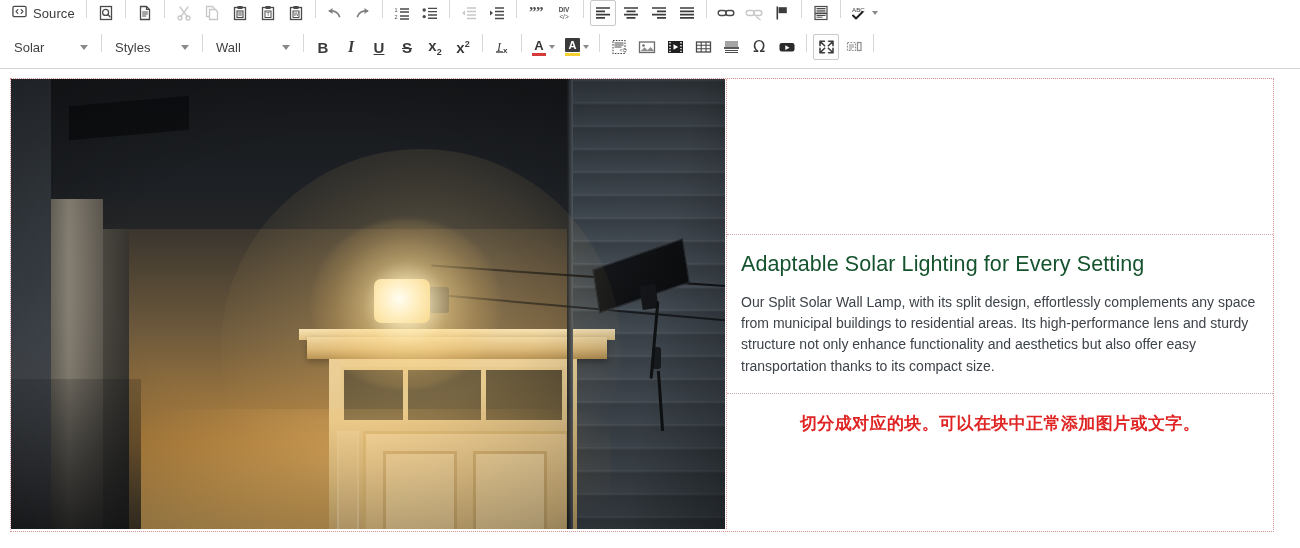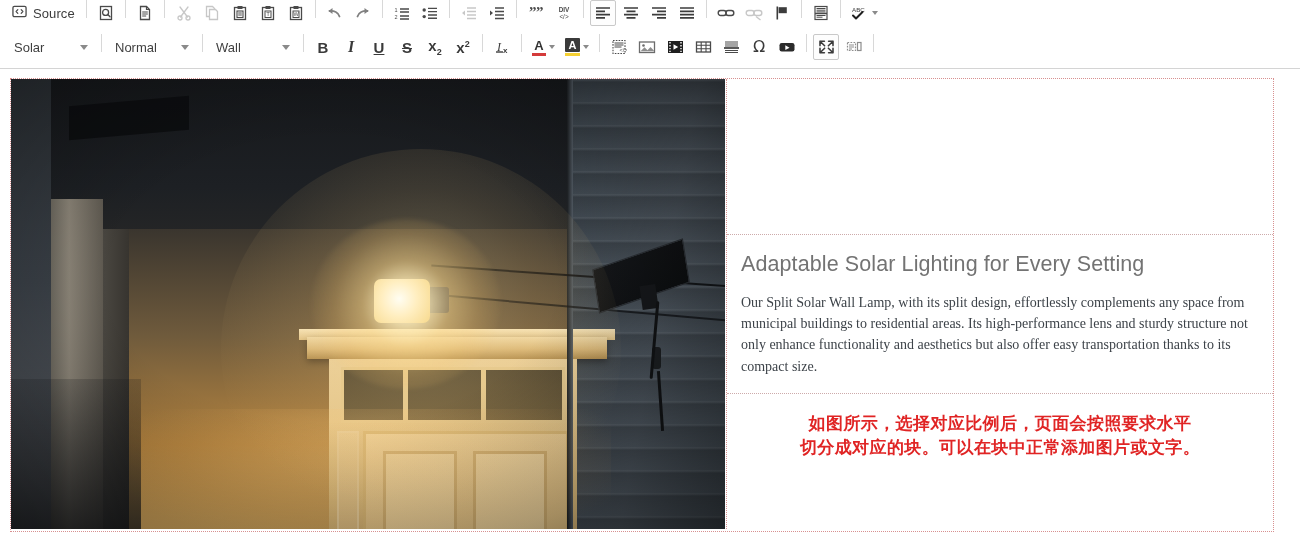--- a/index.html
+++ b/index.html
@@ -162,30 +162,29 @@
   }
   .blk:last-child { border-bottom: none; }
   .blk-empty { height: 156px; }
   .blk-text { padding: 6px 14px 16px 14px; }
   .blk-red { padding: 18px 14px 14px 14px; flex: 1 1 auto; }
 
   h2.heading {
     margin: 10px 0 14px 0;
     font-size: 21.5px;
     font-weight: 400;
-    color: #737373;
+    color: #14532d;
     letter-spacing: .1px;
     line-height: 1.25;
   }
   p.body {
     margin: 0;
     font-size: 14px;
     line-height: 1.52;
     color: #3d4349;
-    font-family: Liberation Serif, serif;
   }
   p.redtext {
     margin: 0;
     text-align: center;
     color: #e02424;
     font-weight: bold;
     font-size: 17px;
     line-height: 1.42;
     letter-spacing: .4px;
   }
@@ -630,21 +629,21 @@
 
   <div class="tb-row">
 
     <div class="combo">
       <span>Solar</span>
       <span class="caret"></span>
     </div>
     <div class="sep"></div>
 
     <div class="combo">
-      <span>Normal</span>
+      <span>Styles</span>
       <span class="caret"></span>
     </div>
     <div class="sep"></div>
 
     <div class="combo">
       <span>Wall</span>
       <span class="caret"></span>
     </div>
     <div class="sep"></div>
 
@@ -835,19 +834,18 @@
       <div class="blk blk-empty">
         <span></span>
       </div>
 
       <div class="blk blk-text">
         <h2 class="heading">Adaptable Solar Lighting for Every Setting</h2>
         <p class="body">Our Split Solar Wall Lamp, with its split design, effortlessly complements any space from municipal buildings to residential areas. Its high-performance lens and sturdy structure not only enhance functionality and aesthetics but also offer easy transportation thanks to its compact size.</p>
       </div>
 
       <div class="blk blk-red">
-        <p class="redtext">如图所示，选择对应比例后，页面会按照要求水平</p>
         <p class="redtext">切分成对应的块。可以在块中正常添加图片或文字。</p>
       </div>
 
     </div>
   </div>
 </div>
 
 </body></html>

